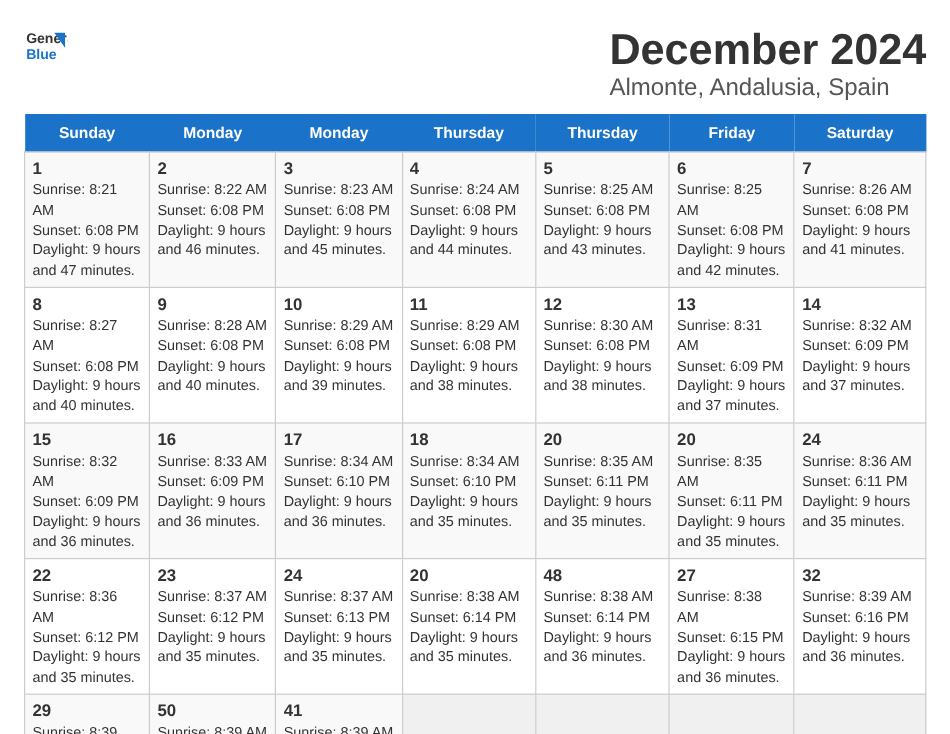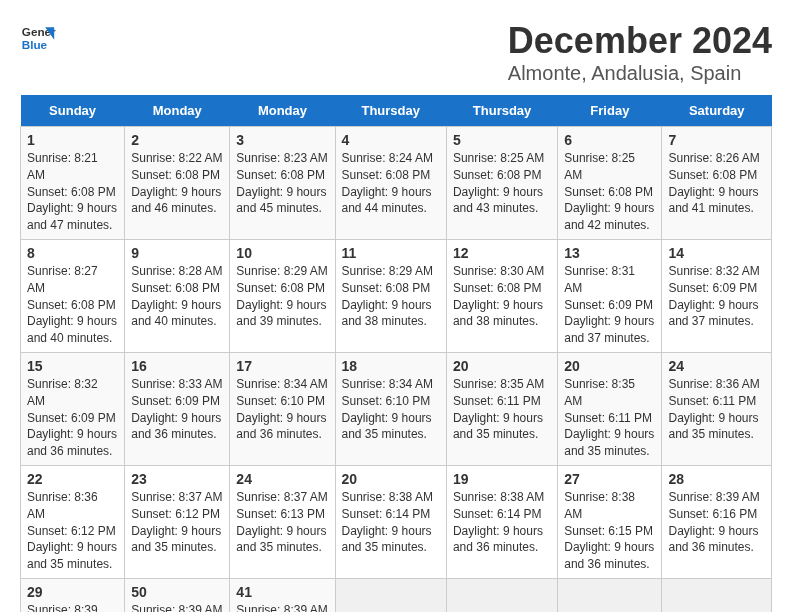--- a/index.html
+++ b/index.html
@@ -159,25 +159,25 @@
       </tr>
       <tr>
         <td><span class="day-num">22</span>
 <span class="day-info">Sunrise: 8:36 AM<br>Sunset: 6:12 PM<br>Daylight: 9 hours and 35 minutes.</span></td>
         <td><span class="day-num">23</span>
 <span class="day-info">Sunrise: 8:37 AM<br>Sunset: 6:12 PM<br>Daylight: 9 hours and 35 minutes.</span></td>
         <td><span class="day-num">24</span>
 <span class="day-info">Sunrise: 8:37 AM<br>Sunset: 6:13 PM<br>Daylight: 9 hours and 35 minutes.</span></td>
         <td><span class="day-num">20</span>
 <span class="day-info">Sunrise: 8:38 AM<br>Sunset: 6:14 PM<br>Daylight: 9 hours and 35 minutes.</span></td>
-        <td><span class="day-num">19</span>
+        <td><span class="day-num">48</span>
 <span class="day-info">Sunrise: 8:38 AM<br>Sunset: 6:14 PM<br>Daylight: 9 hours and 36 minutes.</span></td>
         <td><span class="day-num">27</span>
 <span class="day-info">Sunrise: 8:38 AM<br>Sunset: 6:15 PM<br>Daylight: 9 hours and 36 minutes.</span></td>
-        <td><span class="day-num">28</span>
+        <td><span class="day-num">32</span>
 <span class="day-info">Sunrise: 8:39 AM<br>Sunset: 6:16 PM<br>Daylight: 9 hours and 36 minutes.</span></td>
       </tr>
       <tr>
         <td><span class="day-num">29</span>
 <span class="day-info">Sunrise: 8:39 AM<br>Sunset: 6:16 PM<br>Daylight: 9 hours and 37 minutes.</span></td>
         <td><span class="day-num">50</span>
 <span class="day-info">Sunrise: 8:39 AM<br>Sunset: 6:17 PM<br>Daylight: 9 hours and 37 minutes.</span></td>
         <td><span class="day-num">41</span>
 <span class="day-info">Sunrise: 8:39 AM<br>Sunset: 6:18 PM<br>Daylight: 9 hours and 38 minutes.</span></td>
         <td class="empty"></td>

